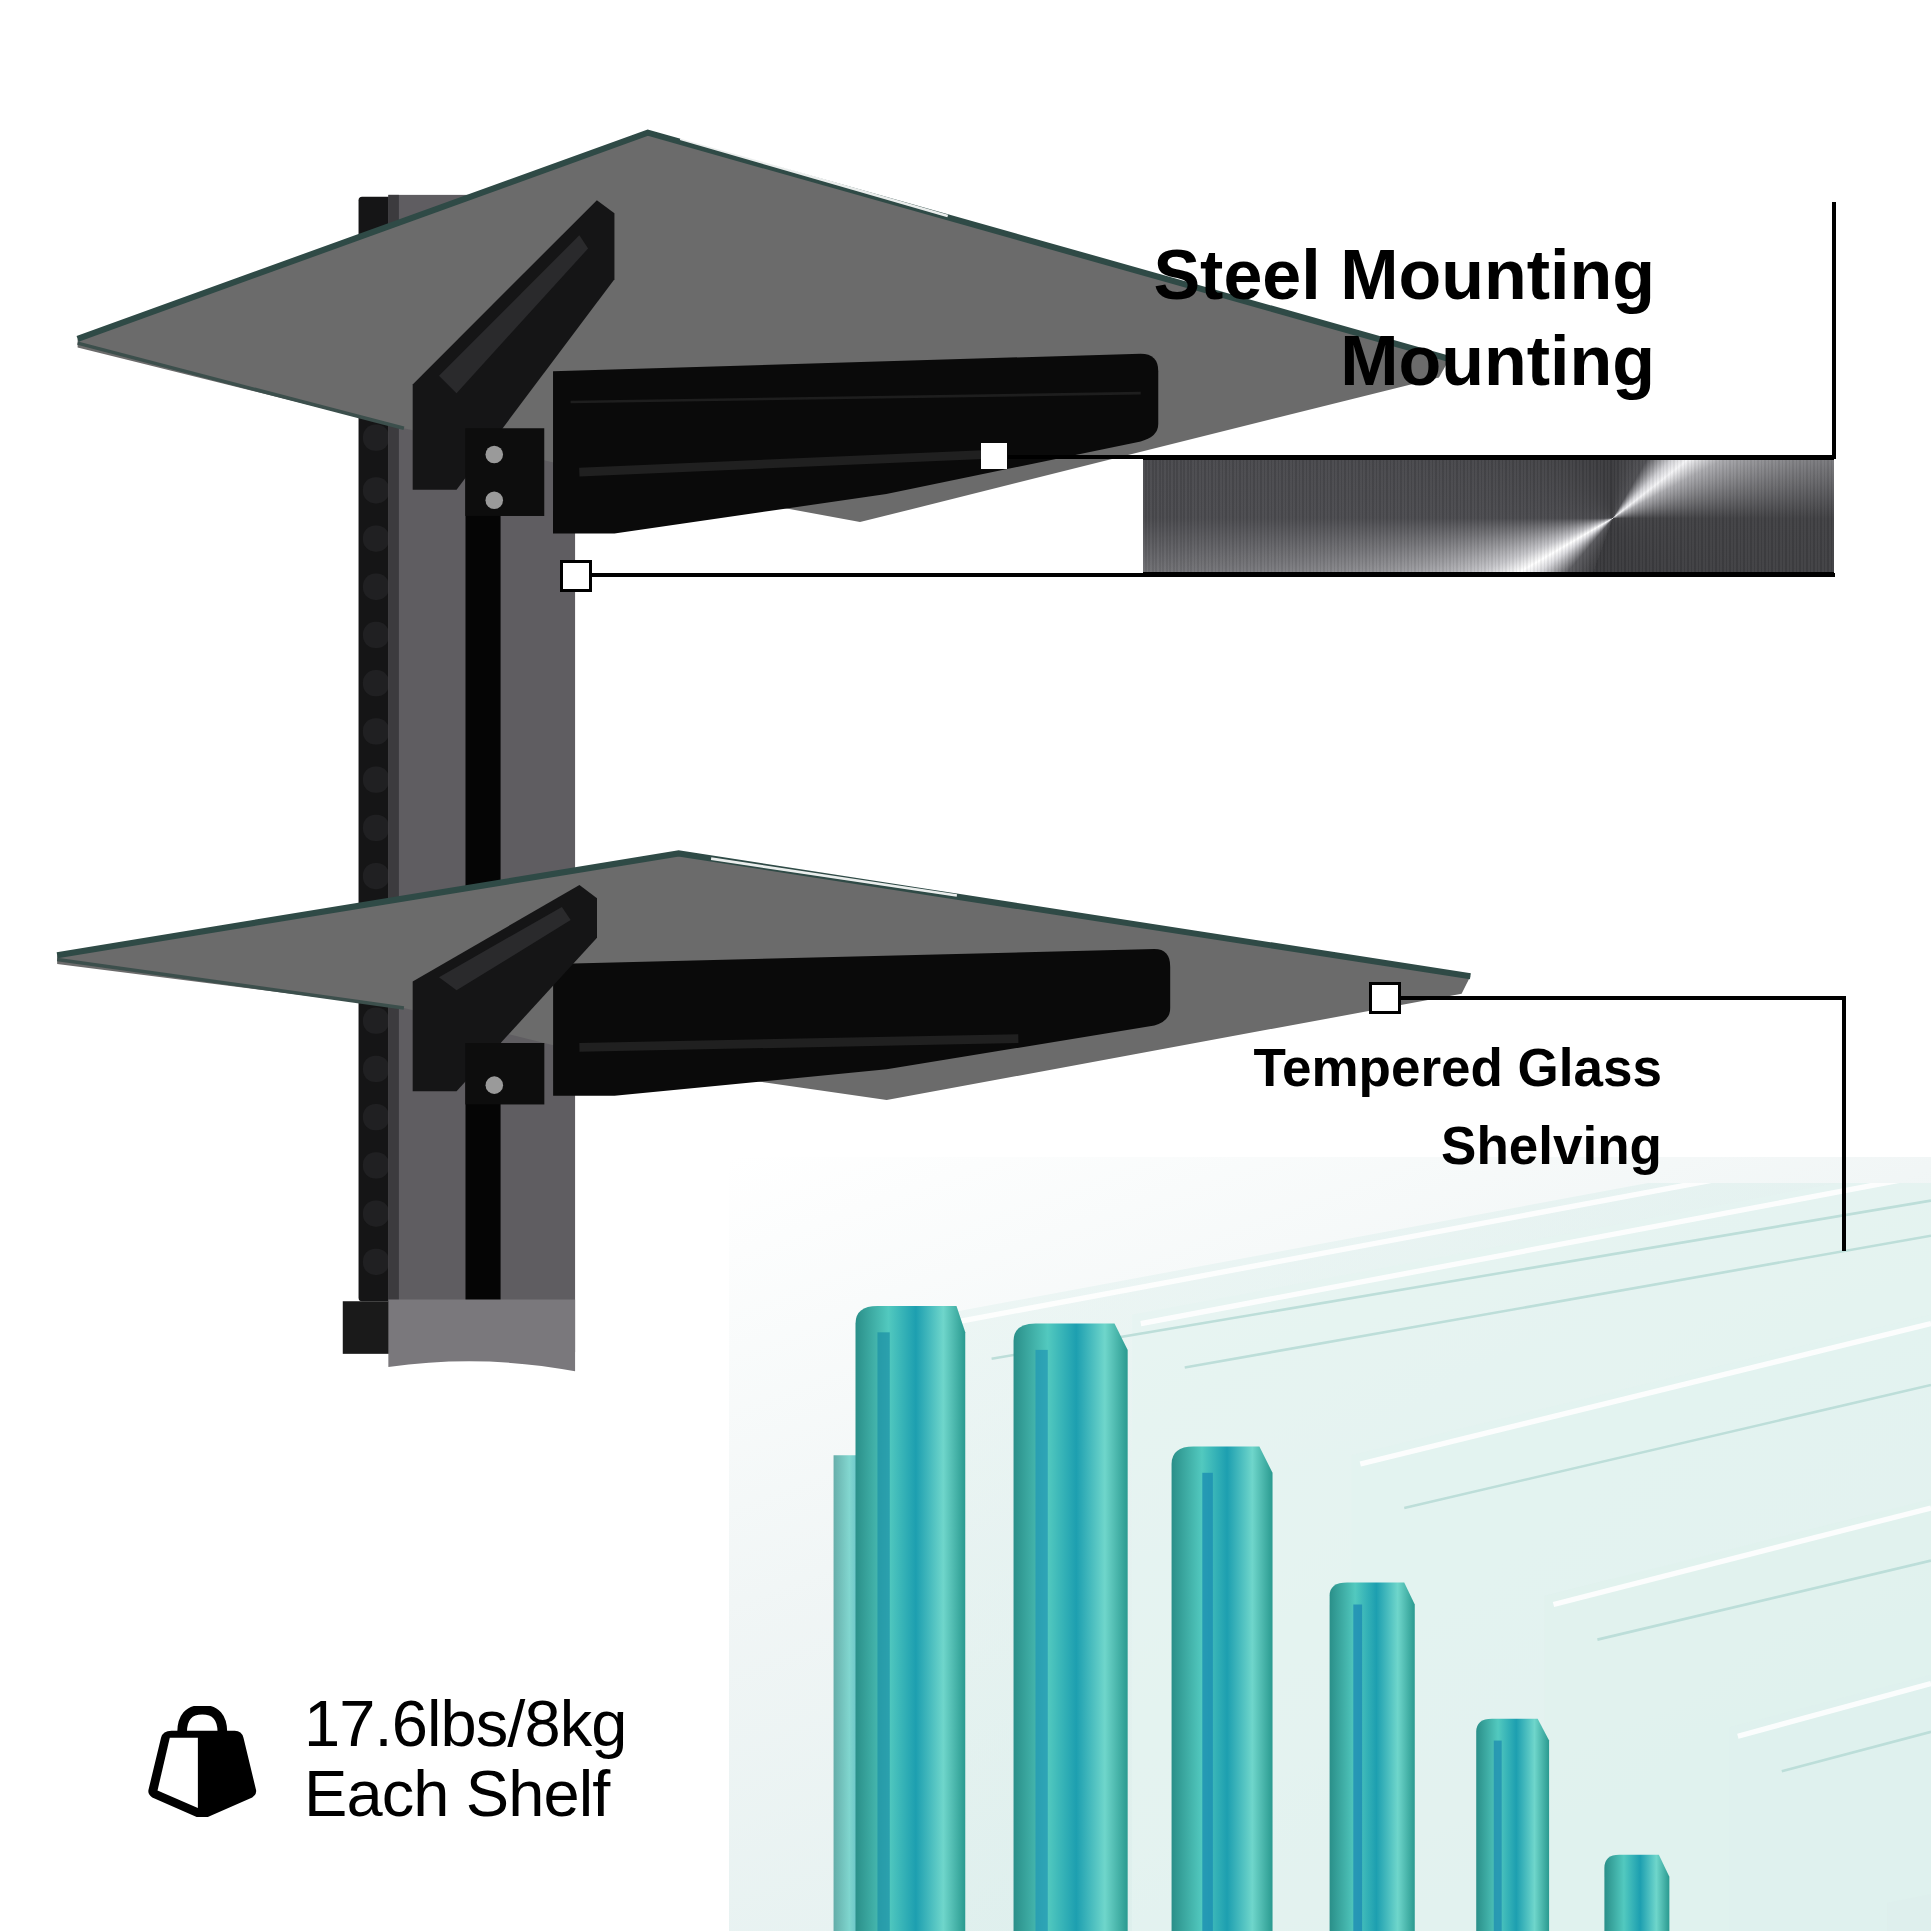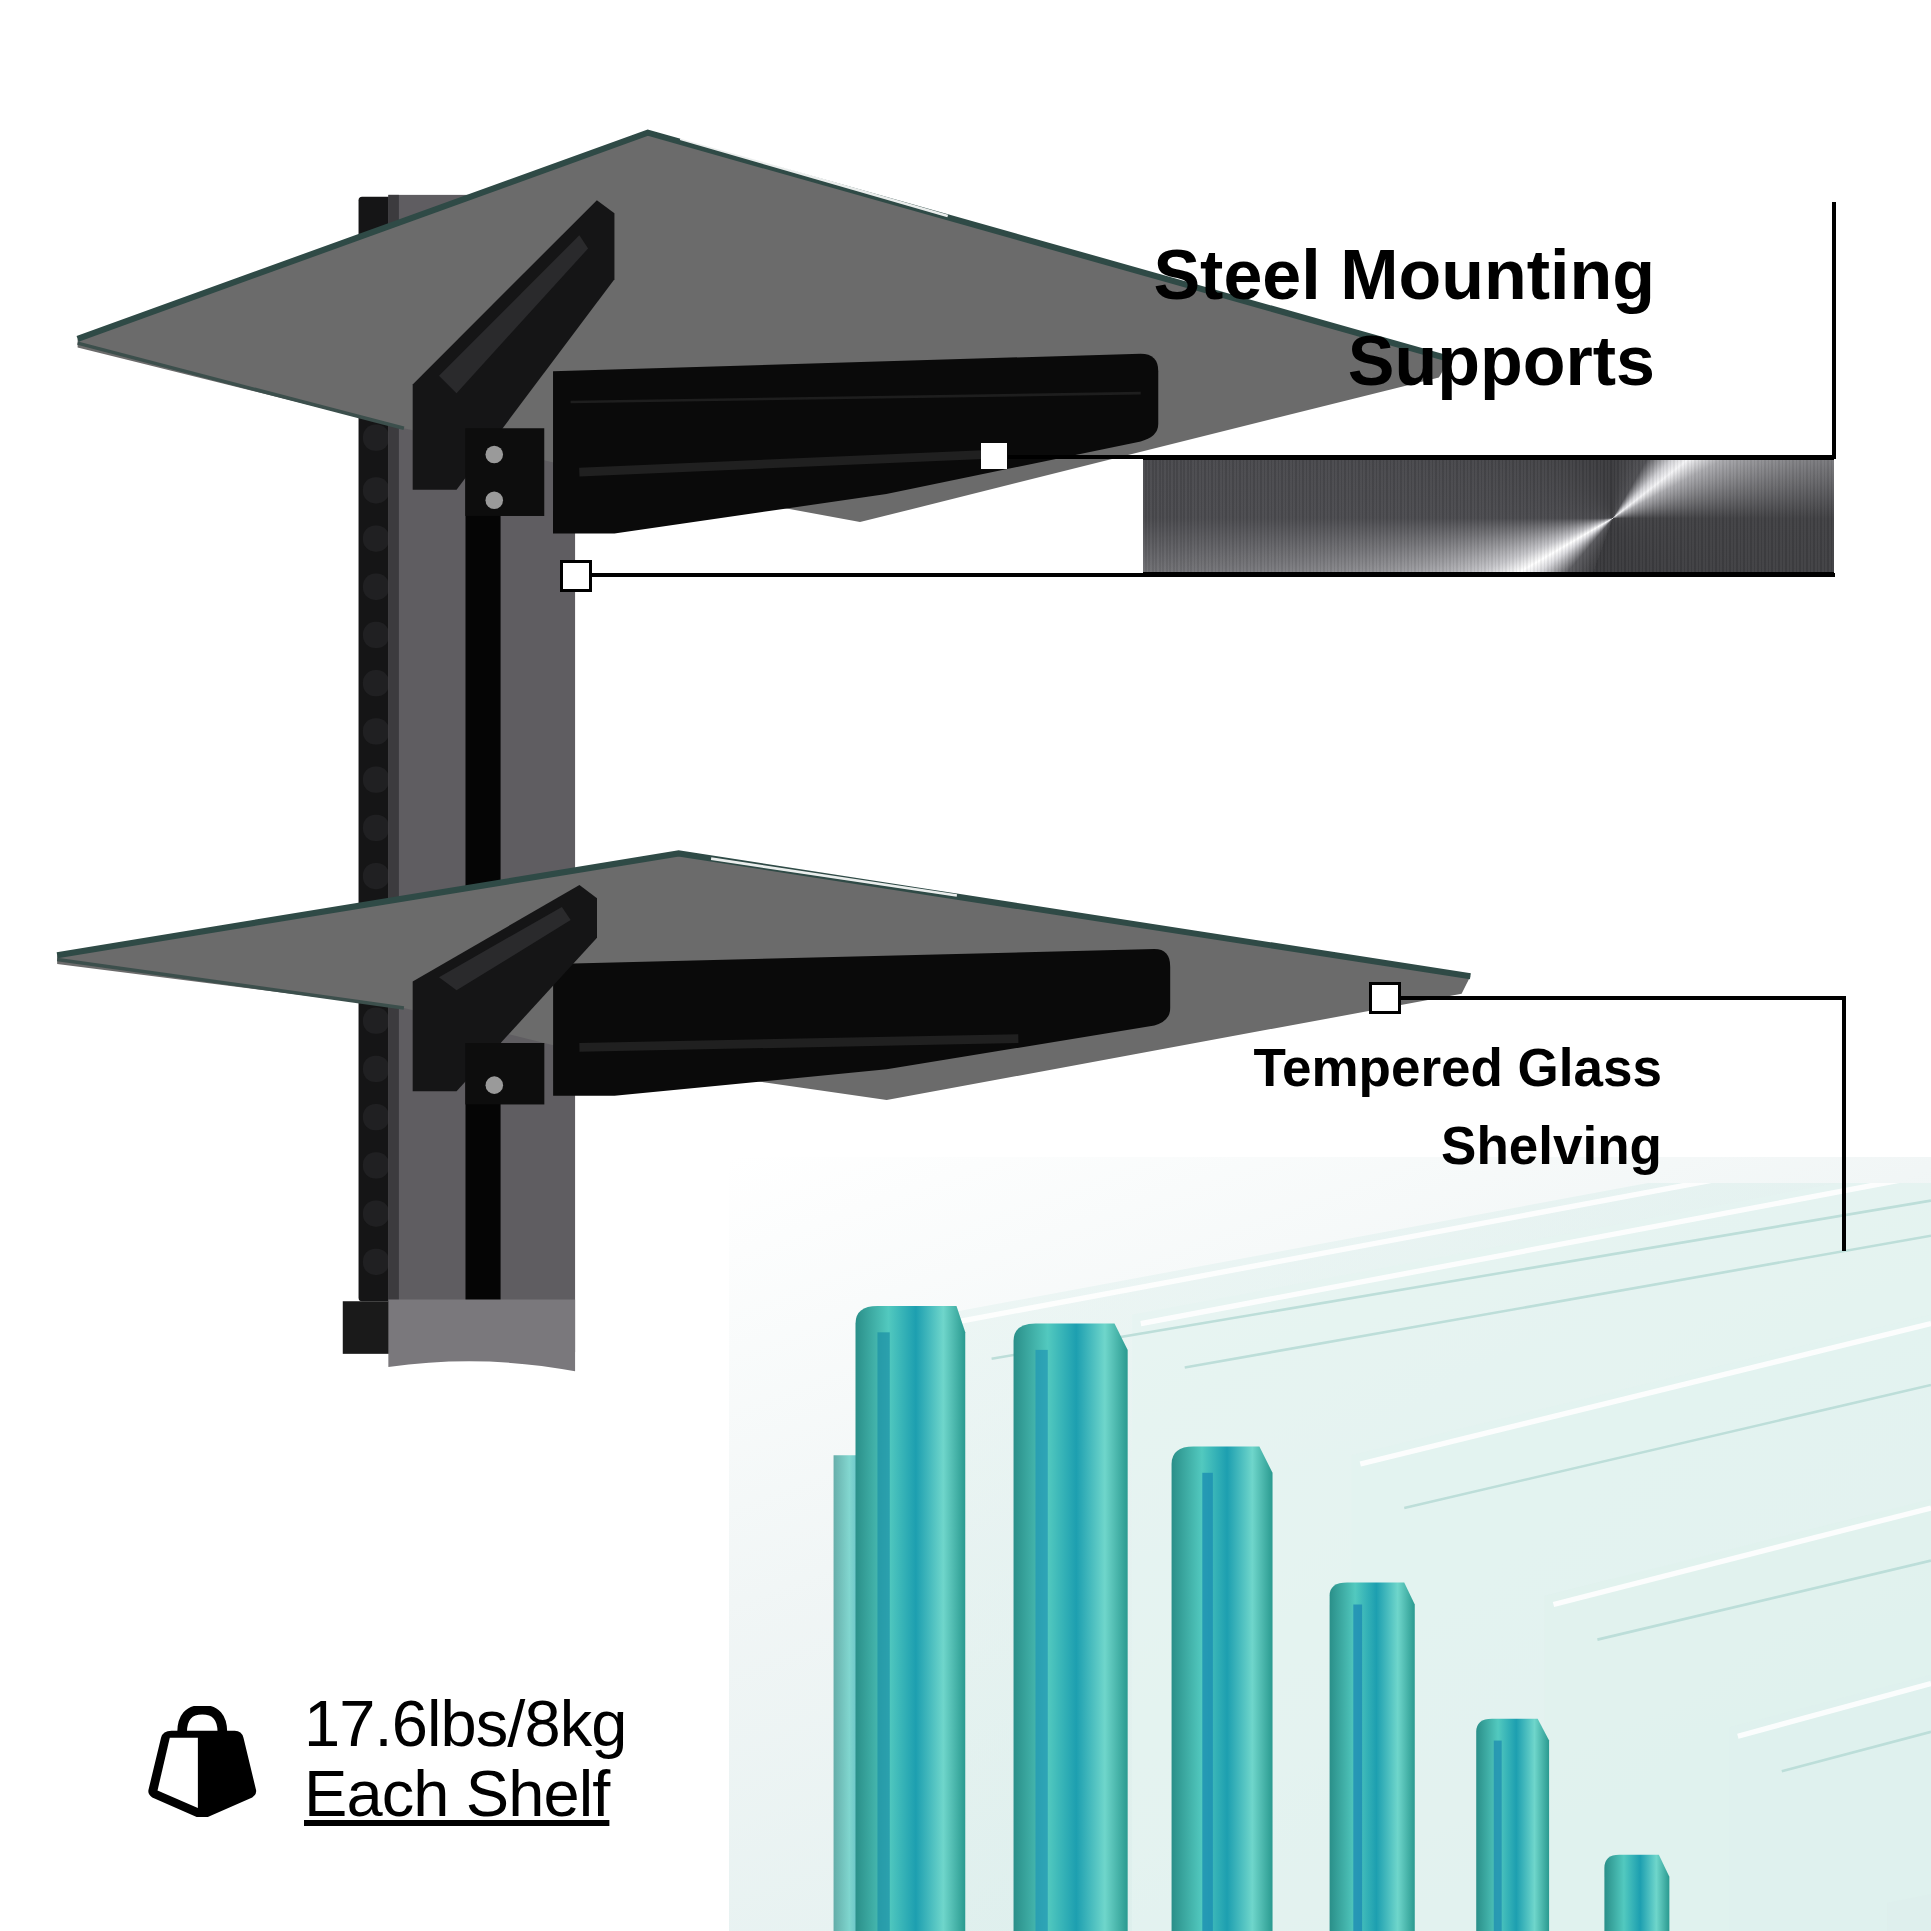--- a/index.html
+++ b/index.html
@@ -154,34 +154,34 @@
   <div class="steel-swatch"></div>
 
   <div class="callout-line" style="left:1832px;top:186px;width:3.5px;height:255px;"></div>
   <div class="callout-line" style="left:1008px;top:439px;width:828px;height:3.5px;"></div>
   <div class="callout-line" style="left:579px;top:557px;width:1256px;height:3.5px;"></div>
   <div class="marker small" style="left:981px;top:427px;"></div>
   <div class="marker" style="left:560px;top:544px;width:32px;height:32px;"></div>
 
   <div class="label" style="right:114px;top:224px;font-size:70px;">
     <div>Steel Mounting</div>
-    <div style="margin-top:16px;">Supports</div>
+    <div style="margin-top:16px;">Mounting</div>
   </div>
 
   <div class="marker" style="left:1369px;top:966px;width:32px;height:32px;"></div>
   <div class="callout-line" style="left:1401px;top:980px;width:444px;height:3.5px;"></div>
   <div class="callout-line" style="left:1842px;top:980px;width:3.5px;height:255px;"></div>
 
   <div class="label" style="right:107px;top:1025px;font-size:53px;">
     <div>Tempered Glass</div>
     <div style="margin-top:25px;">Shelving</div>
   </div>
 
   <svg class="abs" style="left:147px;top:1690px;" width="114" height="111" viewBox="0 0 130 126">
     <path d="M40 30 Q40 4 63 4 Q86 4 86 30" fill="none" stroke="#000" stroke-width="11"></path>
     <path d="M28 28 L100 28 Q108 28 110 36 L124 94 Q126 100 120 104 L70 126 Q63 128 56 126 L6 104 Q0 100 2 94 L16 36 Q18 28 28 28 Z" fill="#000"></path>
     <path d="M26 36 L58 36 L58 116 L12 96 Z" fill="#fff"></path>
   </svg>
   <div class="weight-text" style="top:1675px;">17.6lbs/8kg</div>
-  <div class="weight-text" style="top:1745px;text-decoration:underline;">Each Shelf</div>
+  <div class="weight-text" style="top:1745px;">Each Shelf</div>
 
 </div>
 
 
 </body></html>

